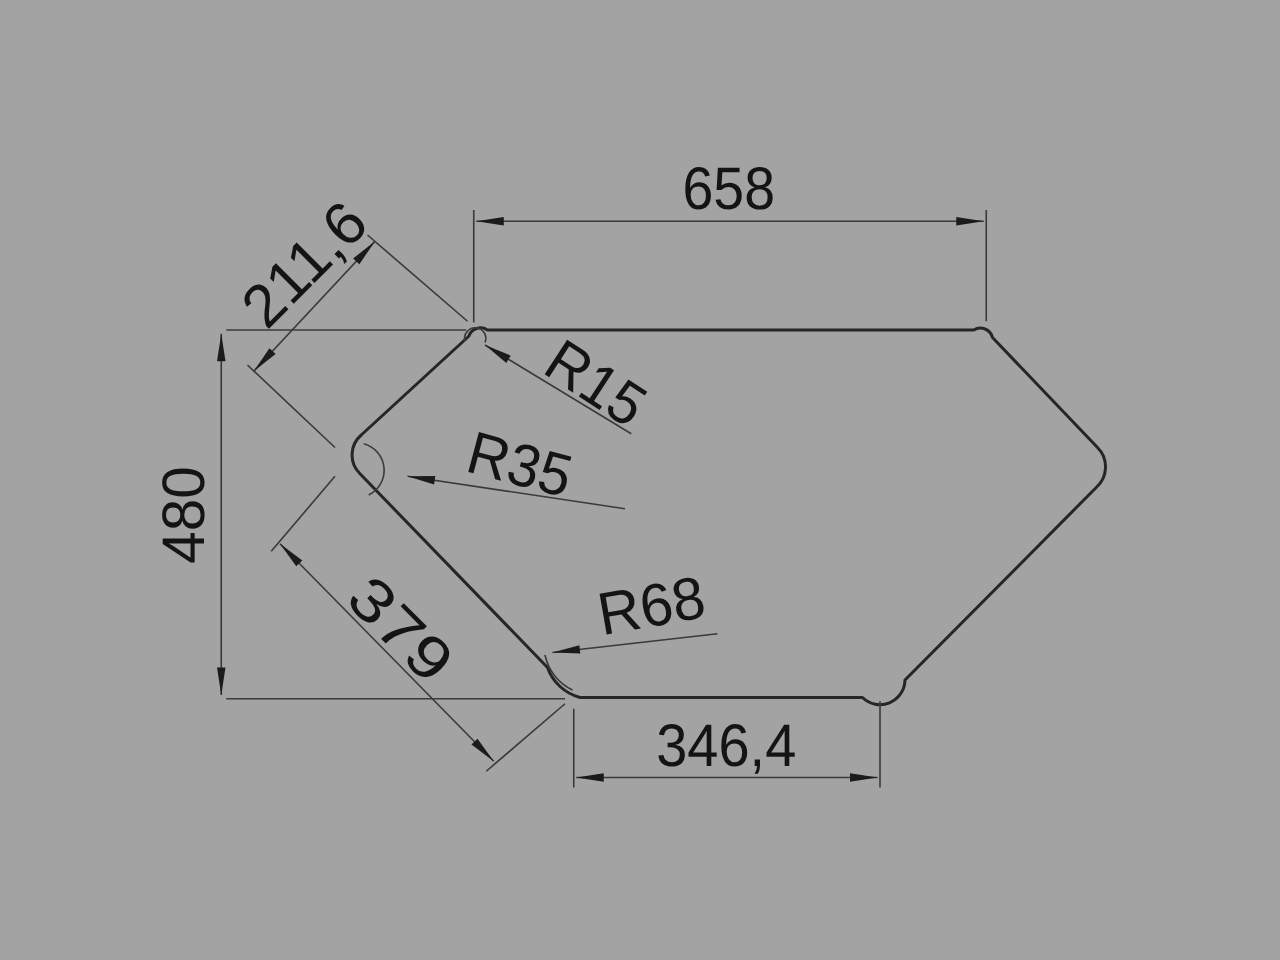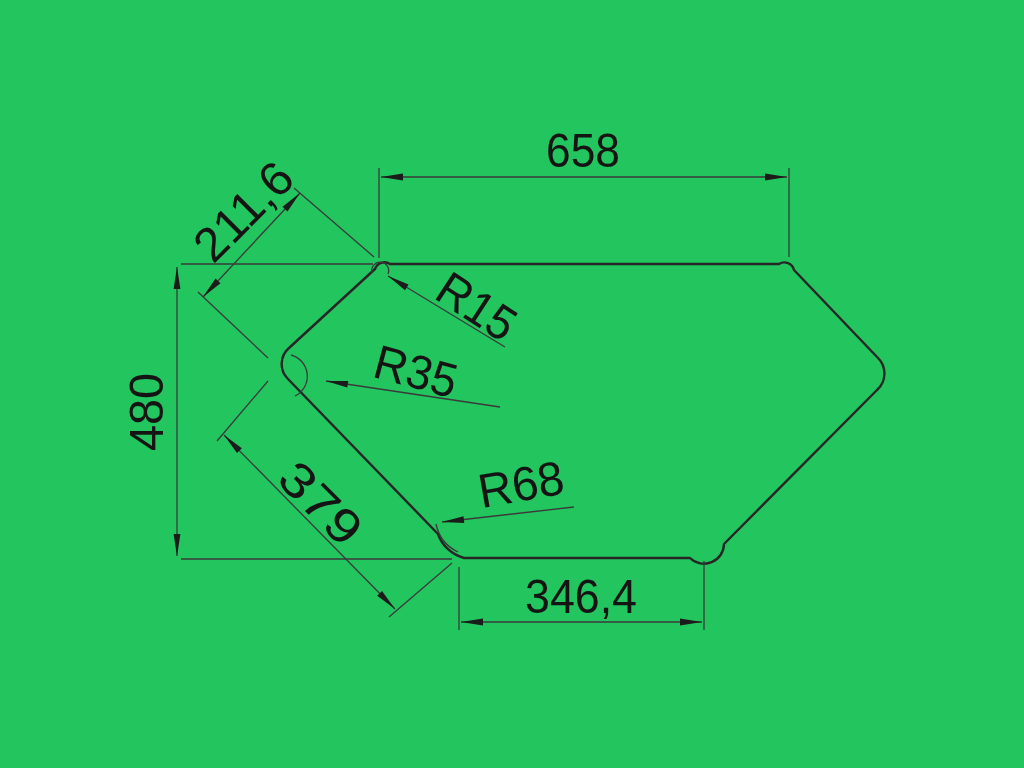--- a/index.html
+++ b/index.html
@@ -1,18 +1,18 @@
 <!DOCTYPE html>
 <html><head>
 <meta charset="utf-8">
 <style>
   html, body { margin: 0; padding: 0; background: #ffffff; }
   .stage {
     width: 1024px; height: 768px; position: relative;
-    background: #22c55e; overflow: hidden;
+    background: #a3a3a3; overflow: hidden;
     font-family: "Liberation Sans", sans-serif;
   }
   svg { display: block; }
   .outline  { fill: none; stroke: #262626; stroke-width: 2.4; stroke-linejoin: round; }
   .thin     { fill: none; stroke: #3a3a3a; stroke-width: 1.3; }
   .dim-text {
     font-family: "Liberation Sans", sans-serif;
     font-size: 48px; fill: #141414; text-anchor: middle;
   }
 </style>

